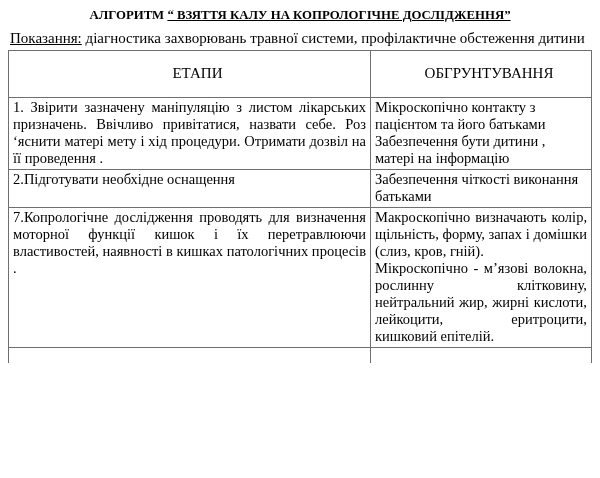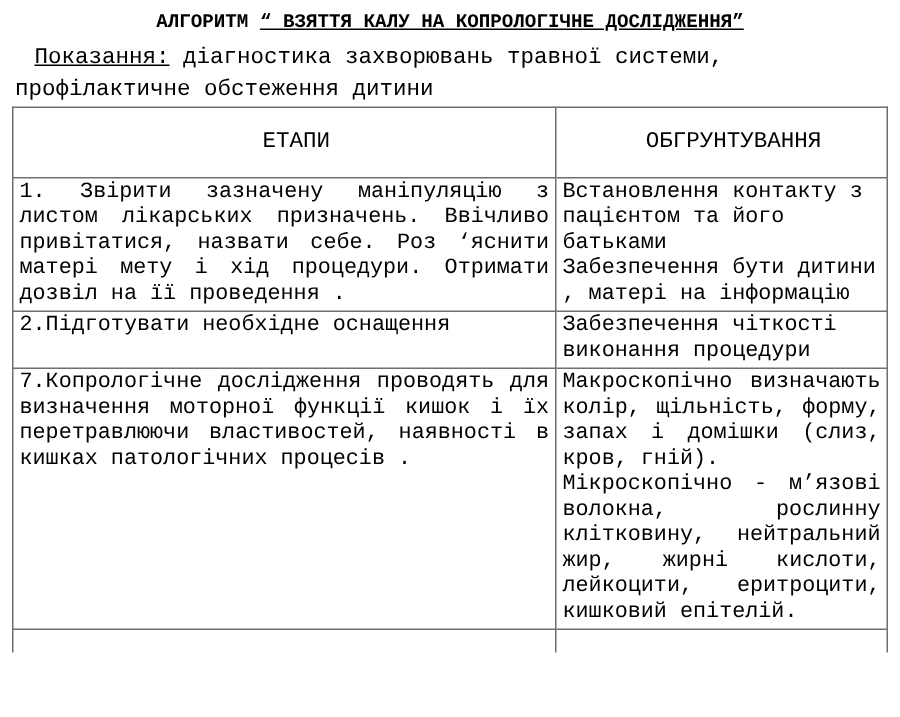--- a/index.html
+++ b/index.html
@@ -7,21 +7,21 @@
     padding: 0;
     background: #ffffff;
   }
   .page {
     position: relative;
     width: 600px;
     height: 478px;
     overflow: hidden;
     background: #ffffff;
     color: #000000;
-    font-family: Liberation Mono, monospace;
+    font-family: Liberation Serif, serif;
   }
   .doc-header {
     padding: 7px 10px 0 10px;
     font-size: 15px;
     line-height: 21px;
   }
   .doc-title {
     text-align: center;
     font-weight: bold;
     font-size: 12.8px;
@@ -30,21 +30,20 @@
     white-space: nowrap;
   }
   .doc-title .quoted {
     text-decoration: underline;
   }
   .doc-header p {
     margin: 0;
   }
   .u {
     text-decoration: underline;
-    margin-left: 13px;
   }
   table.proc-table {
     border-collapse: collapse;
     table-layout: fixed;
     width: 583px;
     margin: 1px 0 0 8px;
     font-size: 14.5px;
     line-height: 17px;
   }
   table.proc-table col.c-stage { width: 362px; }
@@ -93,29 +92,29 @@
     </colgroup>
     <tbody>
         <tr>
       <th>ЕТАПИ</th>
       <th>ОБГРУНТУВАННЯ</th>
     </tr>
 
     <tr>
       <td class="stage-cell">1. Звірити зазначену  маніпуляцію з листом лікарських призначень. Ввічливо привітатися, назвати себе. Роз ‘яснити матері мету і хід процедури. Отримати дозвіл на її проведення .</td>
       <td class="rat-left">
-        <span class="para">Встановлення контакту з пацієнтом та його батьками</span>
+        <span class="para">Мікроскопічно контакту з пацієнтом та його батьками</span>
         <span class="para">Забезпечення бути дитини , матері на інформацію</span>
       </td>
     </tr>
 
     <tr>
       <td class="stage-cell">2.Підготувати необхідне оснащення</td>
       <td class="rat-left">
-        <span class="para">Забезпечення чіткості виконання процедури</span>
+        <span class="para">Забезпечення чіткості виконання батьками</span>
       </td>
     </tr>
 
 
     <tr>
       <td class="stage-cell">7.Копрологічне дослідження проводять для визначення моторної функції кишок і їх перетравлюючи властивостей, наявності в кишках патологічних процесів .</td>
       <td class="rat-just">
         <span class="para">Макроскопічно визначають колір, щільність, форму, запах і домішки (слиз, кров, гній).</span>
         <span class="para">Мікроскопічно - м’язові волокна, рослинну клітковину, нейтральний жир, жирні кислоти, лейкоцити, еритроцити, кишковий епітелій.</span>
       </td>

